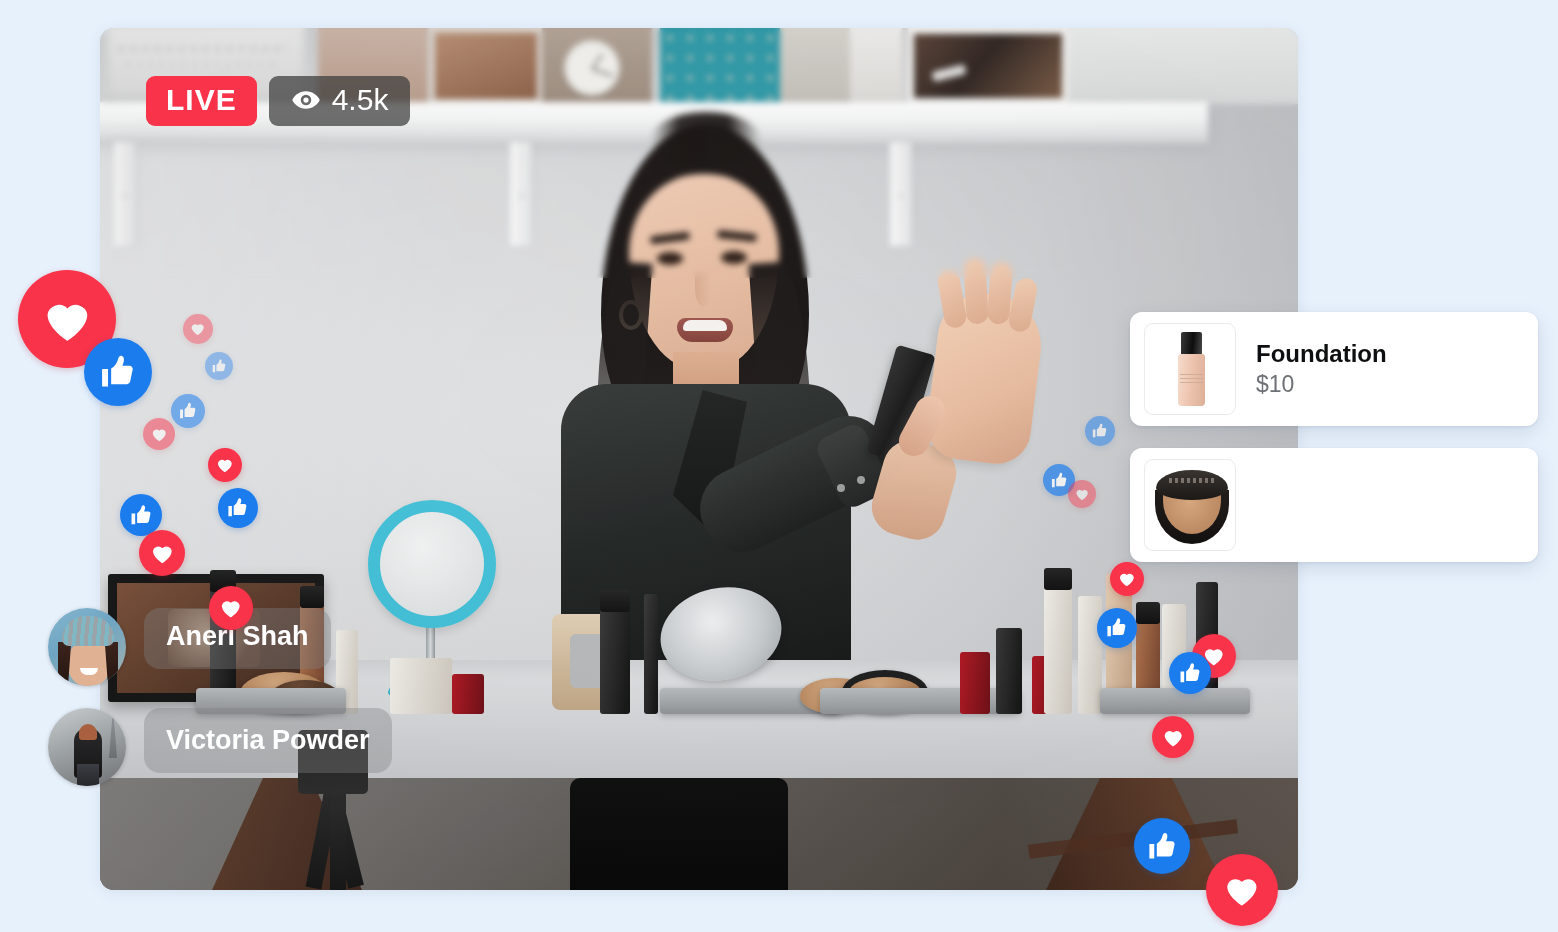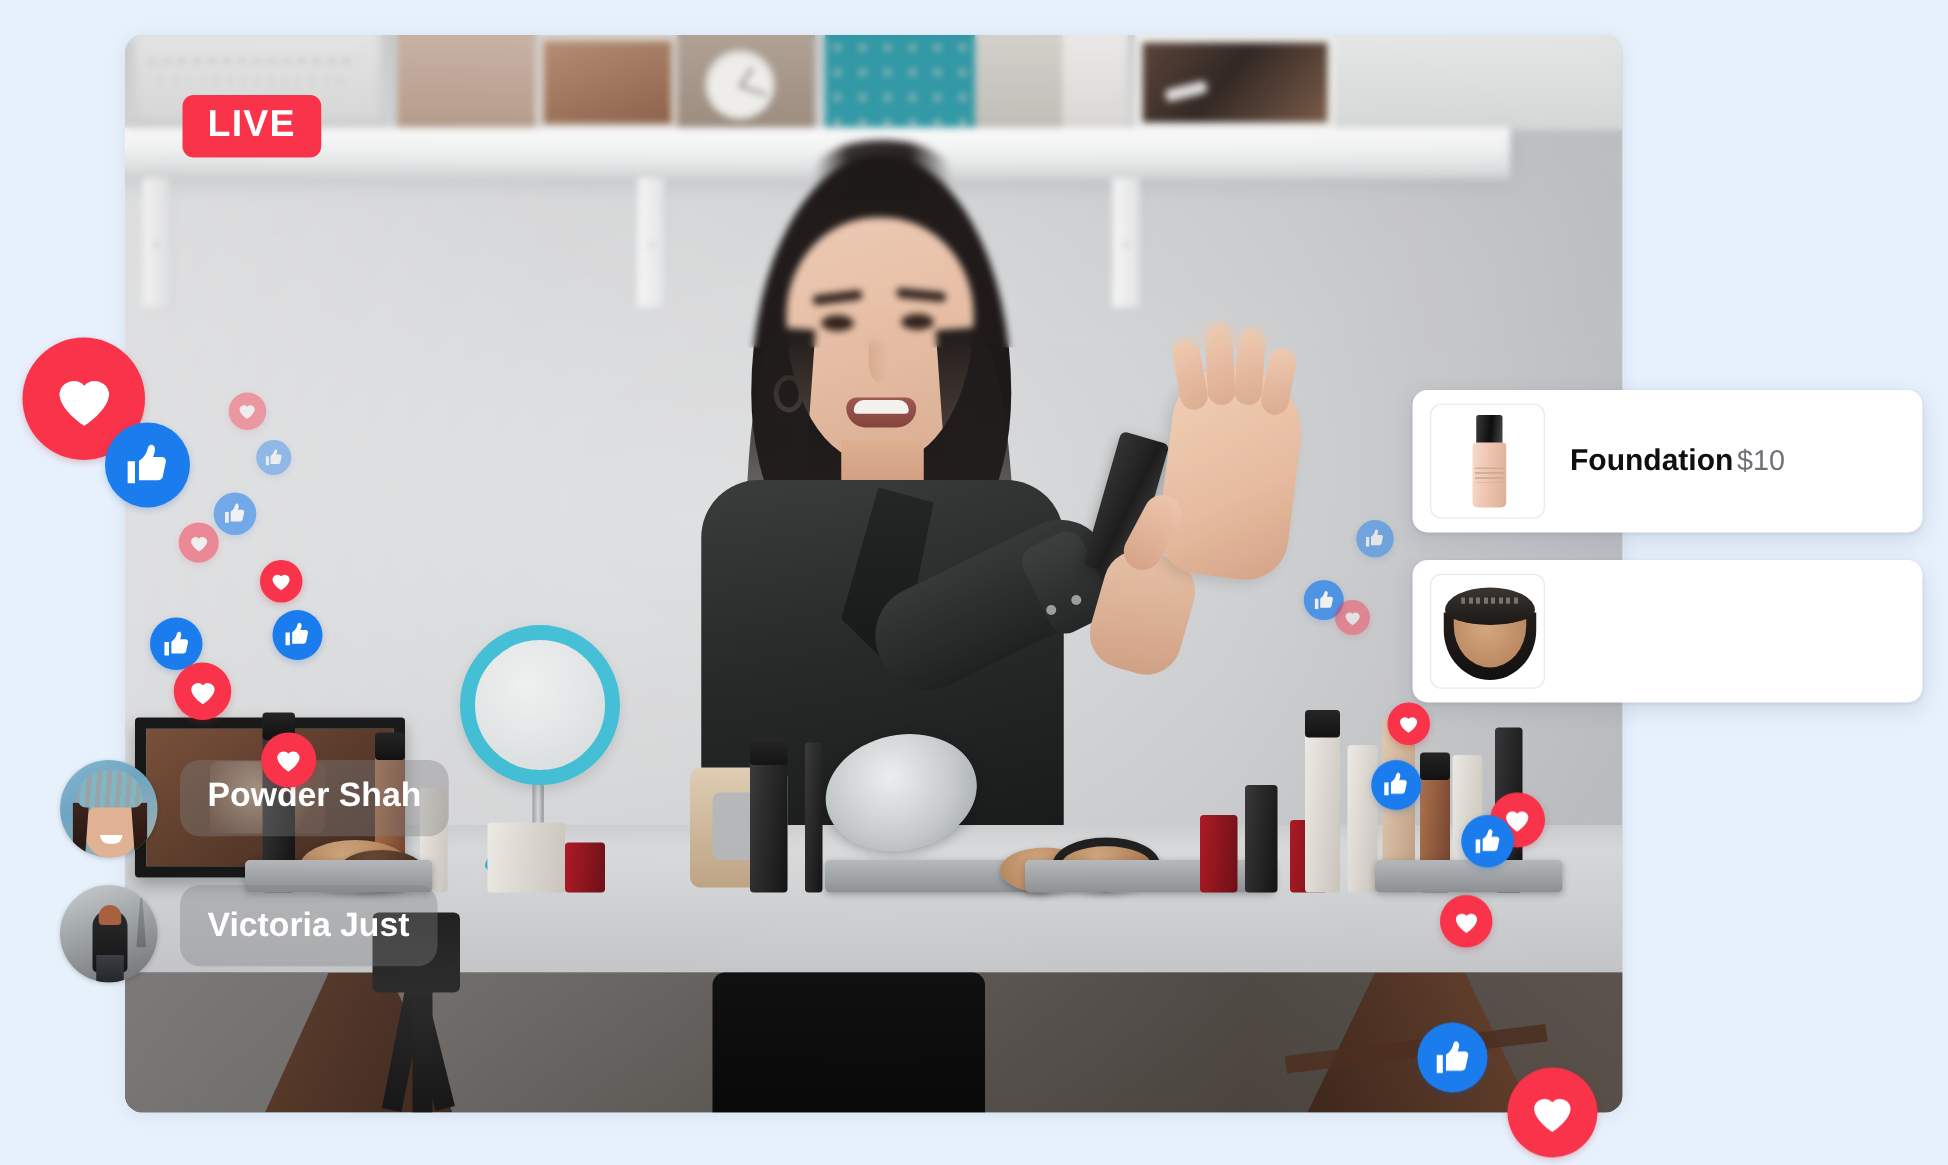--- a/index.html
+++ b/index.html
@@ -416,21 +416,21 @@
   .product-card {
     display: flex; align-items: center; gap: 20px;
     width: 408px; padding: 11px 14px;
     background: #fff; border-radius: 12px;
     box-shadow: 0 6px 18px rgba(70,90,120,.16), 0 1px 3px rgba(70,90,120,.12);
   }
   .product-thumb {
     width: 92px; height: 92px; border-radius: 9px; border: 1px solid #e9eaec;
     background: #fff; position: relative; overflow: hidden; flex: 0 0 auto;
   }
-  .product-info { display: flex; flex-direction: row; gap: 3px; }
+  .product-info { display: flex; flex-direction: column; gap: 3px; }
   .product-name { font-size: 24px; font-weight: bold; color: #0e0f10; }
   .product-price { font-size: 23px; color: #6d7075; }
 
   
   .fb-body {
     position: absolute; left: 33px; top: 30px; width: 27px; height: 52px;
     background: linear-gradient(95deg,#f6dccd 0%, #eec5b0 45%, #dcae97 100%);
     border-radius: 3px 3px 4px 4px;
   }
   .fb-cap {
@@ -650,20 +650,27 @@
         <div class="m m-tall" style="left:1096px; width:22px; height:132px;"></div>
         <div class="tray" style="left:1000px; width:150px;"></div>
       </div>
 
       <div class="scene-blur-top"></div>
       <div class="scene-vignette"></div>
     </div>
 
     <div class="badges">
       <div class="live-badge">LIVE</div>
+      <div class="viewers-badge">
+        <svg class="eye-icon" viewBox="0 0 24 24">
+          <path fill="#ffffff" d="M12 5C6.8 5 2.6 8.5 1 12c1.6 3.5 5.8 7 11 7s9.4-3.5 11-7c-1.6-3.5-5.8-7-11-7zm0 11.2A4.2 4.2 0 1 1 12 7.8a4.2 4.2 0 0 1 0 8.4z"></path>
+          <circle fill="#ffffff" cx="12" cy="12" r="2.1"></circle>
+        </svg>
+        <span>4.5k</span>
+      </div>
     </div>
 
   </div>
 
   <div id="product-list">
 
     <div class="product-card">
       <div class="product-thumb">
         <div class="fb-cap"></div>
         <div class="fb-body"></div>
@@ -687,32 +694,32 @@
   </div>
 
   <div id="chat">
 
     <div class="comment">
       <div class="avatar av1">
         <div class="av1-hair"></div>
         <div class="av1-smile"></div>
       </div>
       <div class="comment-bubble">
-        <div class="comment-author">Powder Shah</div>
+        <div class="comment-author">Aneri Shah</div>
       </div>
     </div>
 
     <div class="comment">
       <div class="avatar av2">
         <div class="av2-tree"></div>
         <div class="av2-legs"></div>
       </div>
       <div class="comment-bubble">
         <div class="comment-spacer"></div>
-        <div class="comment-author">Victoria Just</div>
+        <div class="comment-author">Victoria Powder</div>
       </div>
     </div>
 
   </div>
 
   <div id="reactions">
       <div class="reaction r-heart" style="left: 18px; top: 270px; width: 98px; height: 98px; opacity: 1;">
         <svg viewBox="0 0 24 24">
           <path d="M12 21s-8.4-5.2-8.4-11A4.9 4.9 0 0 1 12 7.4 4.9 4.9 0 0 1 20.4 10c0 5.8-8.4 11-8.4 11z"></path>
         </svg>

